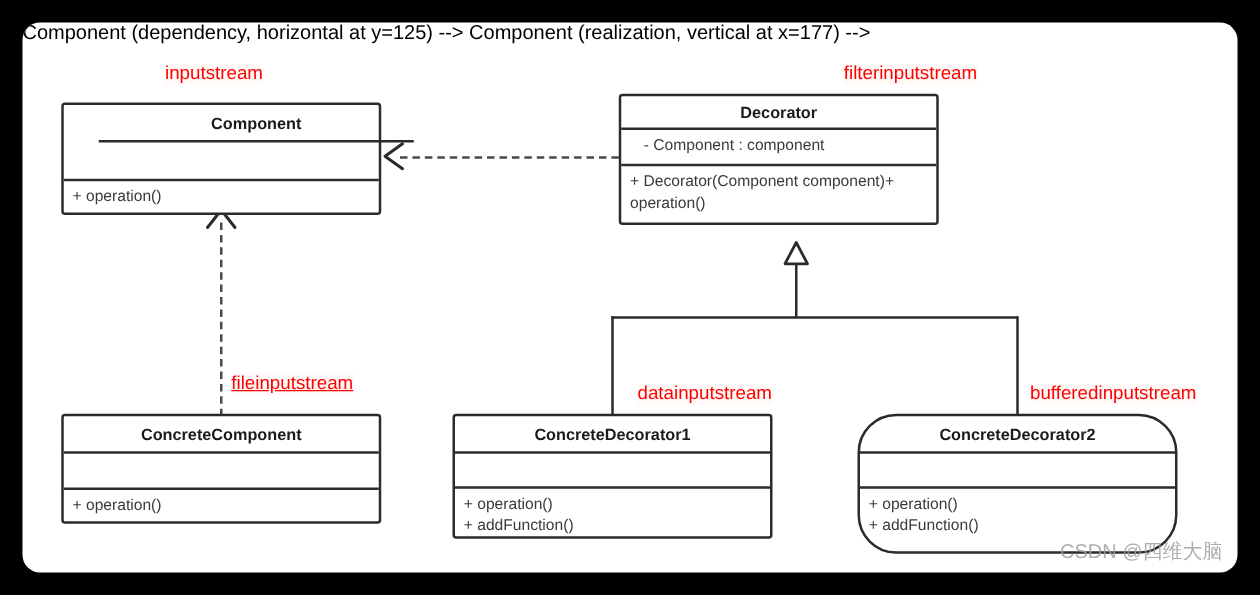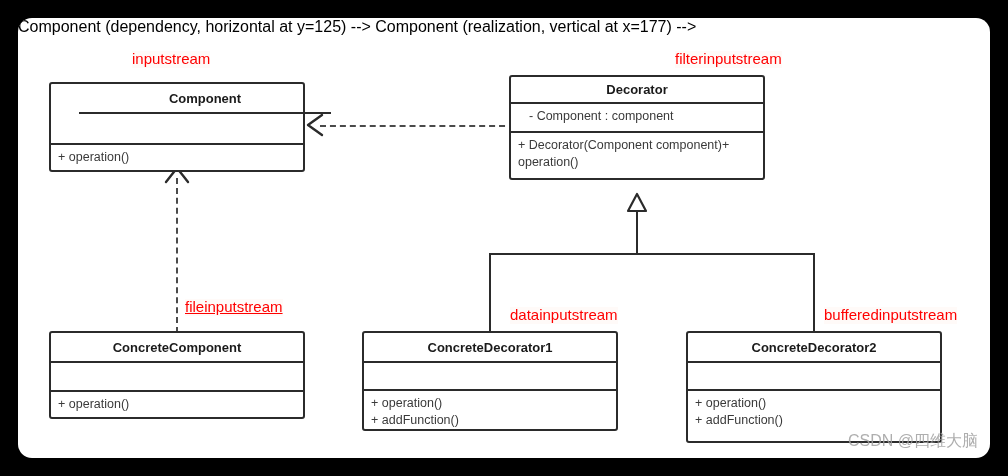--- a/index.html
+++ b/index.html
@@ -156,21 +156,21 @@
     
 
     
     <div class="uml-class" style="left: 31px; top: 64px; width: 256px; height: 90px;">
       <div class="uml-name" style="height: 30px; margin-left: 28px;">Component</div>
       <div class="uml-attrs" style="height: 31px;"></div>
       <div class="uml-ops" style="height: 25px;">+ operation()</div>
     </div>
 
     
-    <div class="uml-class" style="left: 491px; top: 57px; width: 256px; height: 105px;">
+    <div class="uml-class" style="left: 477px; top: 57px; width: 256px; height: 105px;">
       <div class="uml-name" style="height: 27px;">Decorator</div>
       <div class="uml-attrs" style="height: 29px;">- Component : component</div>
       <div class="uml-ops" style="height: 45px;">+ Decorator(Component component)+ operation()</div>
     </div>
 
     
     <div class="uml-class" style="left: 31px; top: 313px; width: 256px; height: 88px;">
       <div class="uml-name" style="height: 30px;">ConcreteComponent</div>
       <div class="uml-attrs" style="height: 29px;"></div>
       <div class="uml-ops" style="height: 25px;">+ operation()</div>
@@ -178,21 +178,21 @@
 
     
     <div class="uml-class" style="left: 344px; top: 313px; width: 256px; height: 100px;">
       <div class="uml-name" style="height: 30px;">ConcreteDecorator1</div>
       <div class="uml-attrs" style="height: 28px;"></div>
       <div class="uml-ops" style="height: 38px;">+ operation()
 + addFunction()</div>
     </div>
 
     
-    <div class="uml-class" style="left: 668px; top: 313px; width: 256px; height: 112px;">
+    <div class="uml-class" style="left: 668px; top: 313px; width: 256px; height: 112px; border-radius: 31px;">
       <div class="uml-name" style="height: 30px;">ConcreteDecorator2</div>
       <div class="uml-attrs" style="height: 28px;"></div>
       <div class="uml-ops" style="height: 38px;">+ operation()
 + addFunction()</div>
     </div>
 
     
 
     <div class="red-label" style="left: 114px; top: 33px;">inputstream</div>
 

